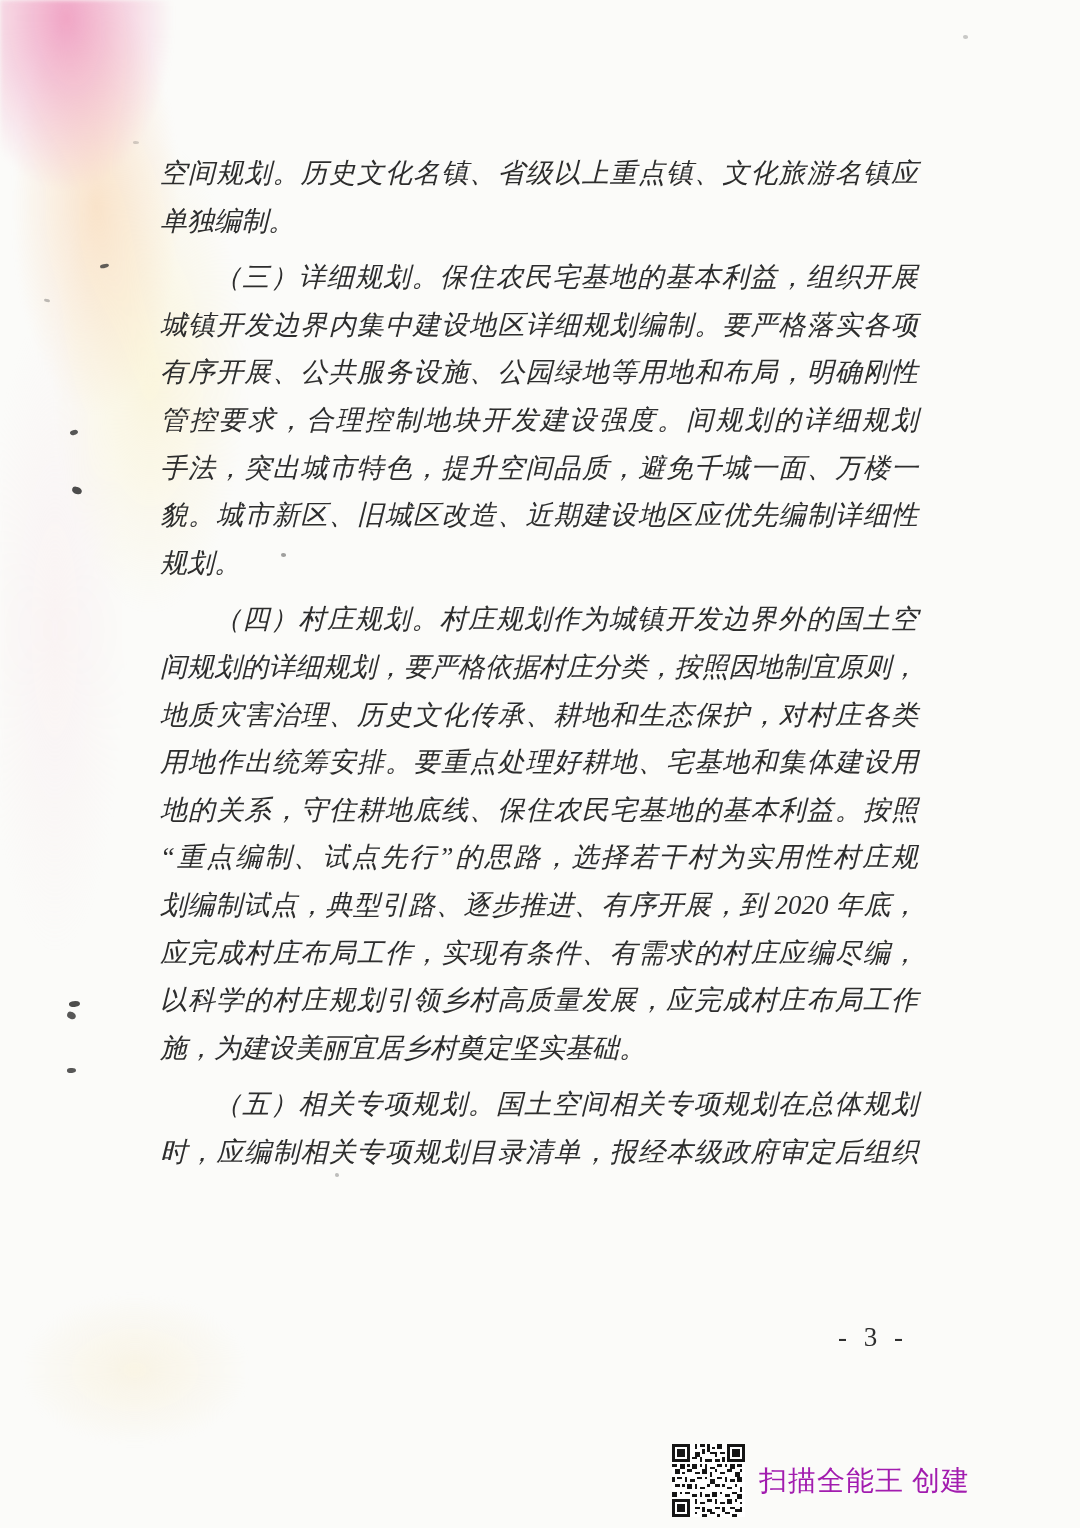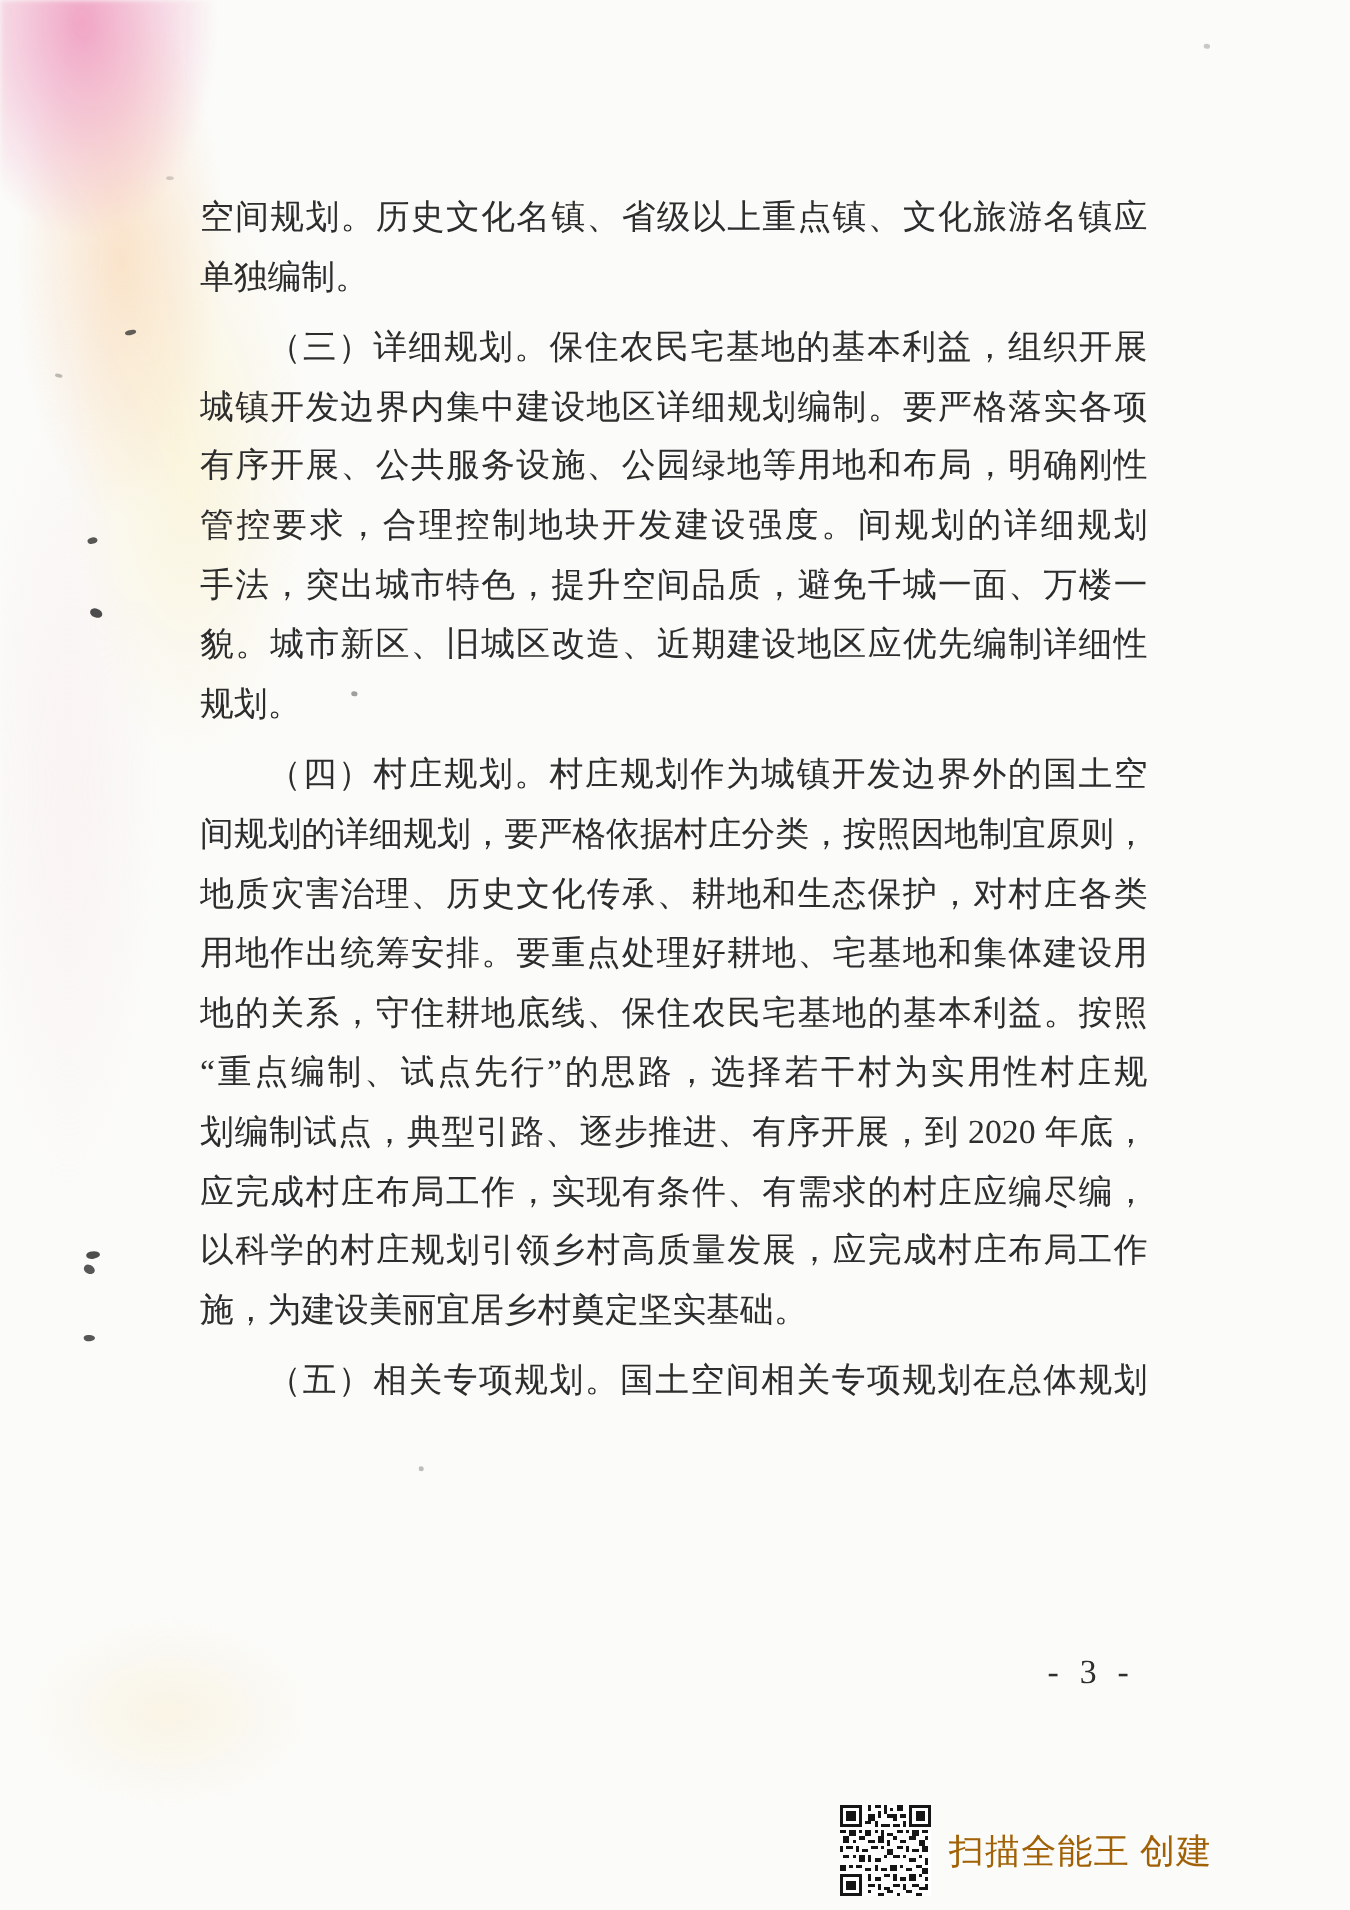--- a/index.html
+++ b/index.html
@@ -31,37 +31,38 @@
   
   .doc-text{
     position:absolute;left:160px;top:150px;width:758px;
     font-size:27px;line-height:47.6px;color:#2d2d2d;
   }
   .para{margin:0;}
   .para + .para{margin-top:9px;}
   .line{
     text-align:justify;
     text-align-last:justify;
+    font-style:italic;
   }
   .line.indent{text-indent:54px;}
   .line.last{text-align-last:left;}
 
   .page-number{
     position:absolute;left:838px;top:1322px;
     font-size:27px;letter-spacing:5px;color:#2f2f2f;
     font-family:"Liberation Serif","DejaVu Serif",serif;
   }
 
   .watermark{
     position:absolute;left:672px;top:1444px;
     display:flex;align-items:center;gap:14px;
   }
   .qr{width:73px;height:73px;display:block;}
   .wm-text{
-    font-size:28px;color:#a16207;letter-spacing:1px;
+    font-size:28px;color:#a21caf;letter-spacing:1px;
     white-space:pre;
   }
 
   .speck{position:absolute;background:#2e2e2e;border-radius:45% 60% 50% 55%;}
 </style>
 </head>
 <body>
 
 <div class="scan-page">
 
@@ -89,20 +90,21 @@
         <div class="line">用地作出统筹安排。要重点处理好耕地、宅基地和集体建设用</div>
         <div class="line">地的关系，守住耕地底线、保住农民宅基地的基本利益。按照</div>
         <div class="line">“重点编制、试点先行”的思路，选择若干村为实用性村庄规</div>
         <div class="line">划编制试点，典型引路、逐步推进、有序开展，到 2020 年底，</div>
         <div class="line">应完成村庄布局工作，实现有条件、有需求的村庄应编尽编，</div>
         <div class="line">以科学的村庄规划引领乡村高质量发展，应完成村庄布局工作</div>
         <div class="line last">施，为建设美丽宜居乡村奠定坚实基础。</div>
       </div>
       <div class="para">
         <div class="line indent">（五）相关专项规划。国土空间相关专项规划在总体规划</div>
+        <div class="line">时，应编制相关专项规划目录清单，报经本级政府审定后组织</div>
       </div>
     </div>
 
   <div class="page-number">- 3 -</div>
 
   <div class="watermark">
     <svg class="qr" viewBox="0 0 29 29" shape-rendering="crispEdges" xmlns="http://www.w3.org/2000/svg">
       <rect x="0" y="0" width="29" height="29" fill="#ffffff"></rect>
       <g fill="#151515">
 

